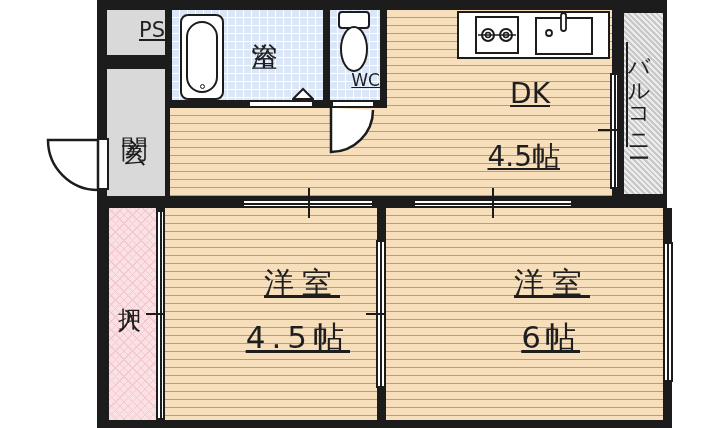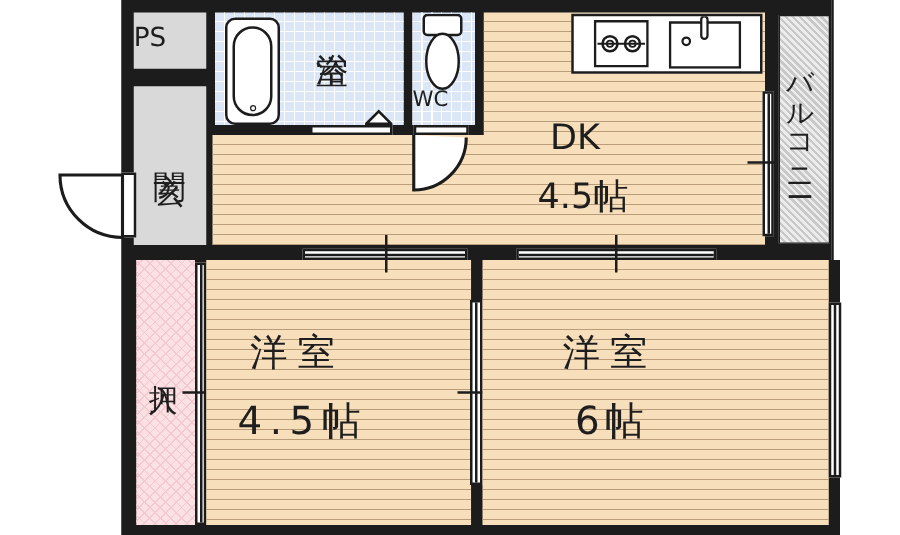--- a/index.html
+++ b/index.html
@@ -4,21 +4,21 @@
 <style>
   html,body{margin:0;padding:0;background:#ffffff;}
   body{width:720px;height:428px;position:relative;overflow:hidden;font-family:"DejaVu Sans","Liberation Sans",sans-serif;}
   .abs{position:absolute;box-sizing:border-box;}
   .wall{background:#1c1c1c;}
   .floor{background-color:#f7dfbc;background-image:repeating-linear-gradient(to bottom,transparent 0,transparent 7px,#b99d7a 7px,#b99d7a 8px);}
   .tile{background-color:#dbe6f7;background-image:repeating-linear-gradient(to right,transparent 0,transparent 7px,#ffffff 7px,#ffffff 8px),repeating-linear-gradient(to bottom,transparent 0,transparent 7px,#ffffff 7px,#ffffff 8px);}
   .grey{background:#d9d9d9;}
   .pink{background-color:#fbe1e4;background-image:repeating-linear-gradient(45deg,transparent 0,transparent 5px,#f2c9cf 5px,#f2c9cf 6px),repeating-linear-gradient(-45deg,transparent 0,transparent 5px,#f2c9cf 5px,#f2c9cf 6px);}
   .hatch{background-color:#d6d6d6;background-image:repeating-linear-gradient(45deg,#ececec 0,#ececec 2px,#c8c8c8 2px,#c8c8c8 4px);}
-  .lbl{color:#1e1e1e;text-align:left;line-height:1;white-space:nowrap;}
+  .lbl{color:#1e1e1e;text-align:right;line-height:1;white-space:nowrap;text-decoration:underline;}
   .vert{writing-mode:vertical-rl;text-orientation:upright;}
   .win-h{background:#ffffff;border:2px solid #1c1c1c;}
   .win-h::after{content:"";position:absolute;left:0;right:0;top:50%;height:2px;margin-top:-1px;background:#1c1c1c;}
   .win-v{background:#ffffff;border:2px solid #1c1c1c;}
   .win-v::after{content:"";position:absolute;top:0;bottom:0;left:50%;width:2px;margin-left:-1px;background:#1c1c1c;}
   .tick-v{background:#1c1c1c;width:2px;}
   .tick-h{background:#1c1c1c;height:2px;}
 </style>
 </head>
 <body>
@@ -74,21 +74,21 @@
   <circle cx="13" cy="19" r="2.5" fill="none" stroke="#1c1c1c" stroke-width="1.5"></circle>
   <circle cx="31" cy="19" r="6" fill="none" stroke="#1c1c1c" stroke-width="2"></circle>
   <circle cx="31" cy="19" r="2.5" fill="none" stroke="#1c1c1c" stroke-width="1.5"></circle>
   <line x1="3" y1="19" x2="41" y2="19" stroke="#1c1c1c" stroke-width="1.5"></line>
 </svg>
 <svg class="abs" style="left:535px;top:13px;" width="58" height="42" viewBox="0 0 58 42">
   <rect x="1" y="5" width="56" height="36" fill="#ffffff" stroke="#1c1c1c" stroke-width="2"></rect>
   <circle cx="14" cy="20" r="3" fill="none" stroke="#1c1c1c" stroke-width="1.8"></circle>
   <rect x="26" y="0" width="5" height="18" rx="2.5" fill="#ffffff" stroke="#1c1c1c" stroke-width="1.8"></rect>
 </svg>
-<div class="abs lbl" style="left:440px;top:96px;width:110px;font-size:28px;">DK</div>
+<div class="abs lbl" style="left:440px;top:80px;width:110px;font-size:28px;">DK</div>
 <div class="abs lbl" style="left:430px;top:143px;width:130px;font-size:28px;">4.5帖</div>
 
 <div class="abs win-v" style="left:610px;top:73px;width:9px;height:116px;"></div>
 <div class="abs tick-h" style="left:598px;top:129px;width:28px;"></div>
 
 <div class="abs hatch" style="left:623px;top:12px;width:41px;height:183px;border:1px solid #1c1c1c;"></div>
 <div class="abs lbl vert" style="left:628px;top:42px;font-size:22px;letter-spacing:1px;">バルコニー</div>
 
 <div class="abs pink" style="left:109px;top:208px;width:47px;height:212px;"></div>
 <div class="abs lbl vert" style="left:118px;top:290px;font-size:23px;">押入</div>

